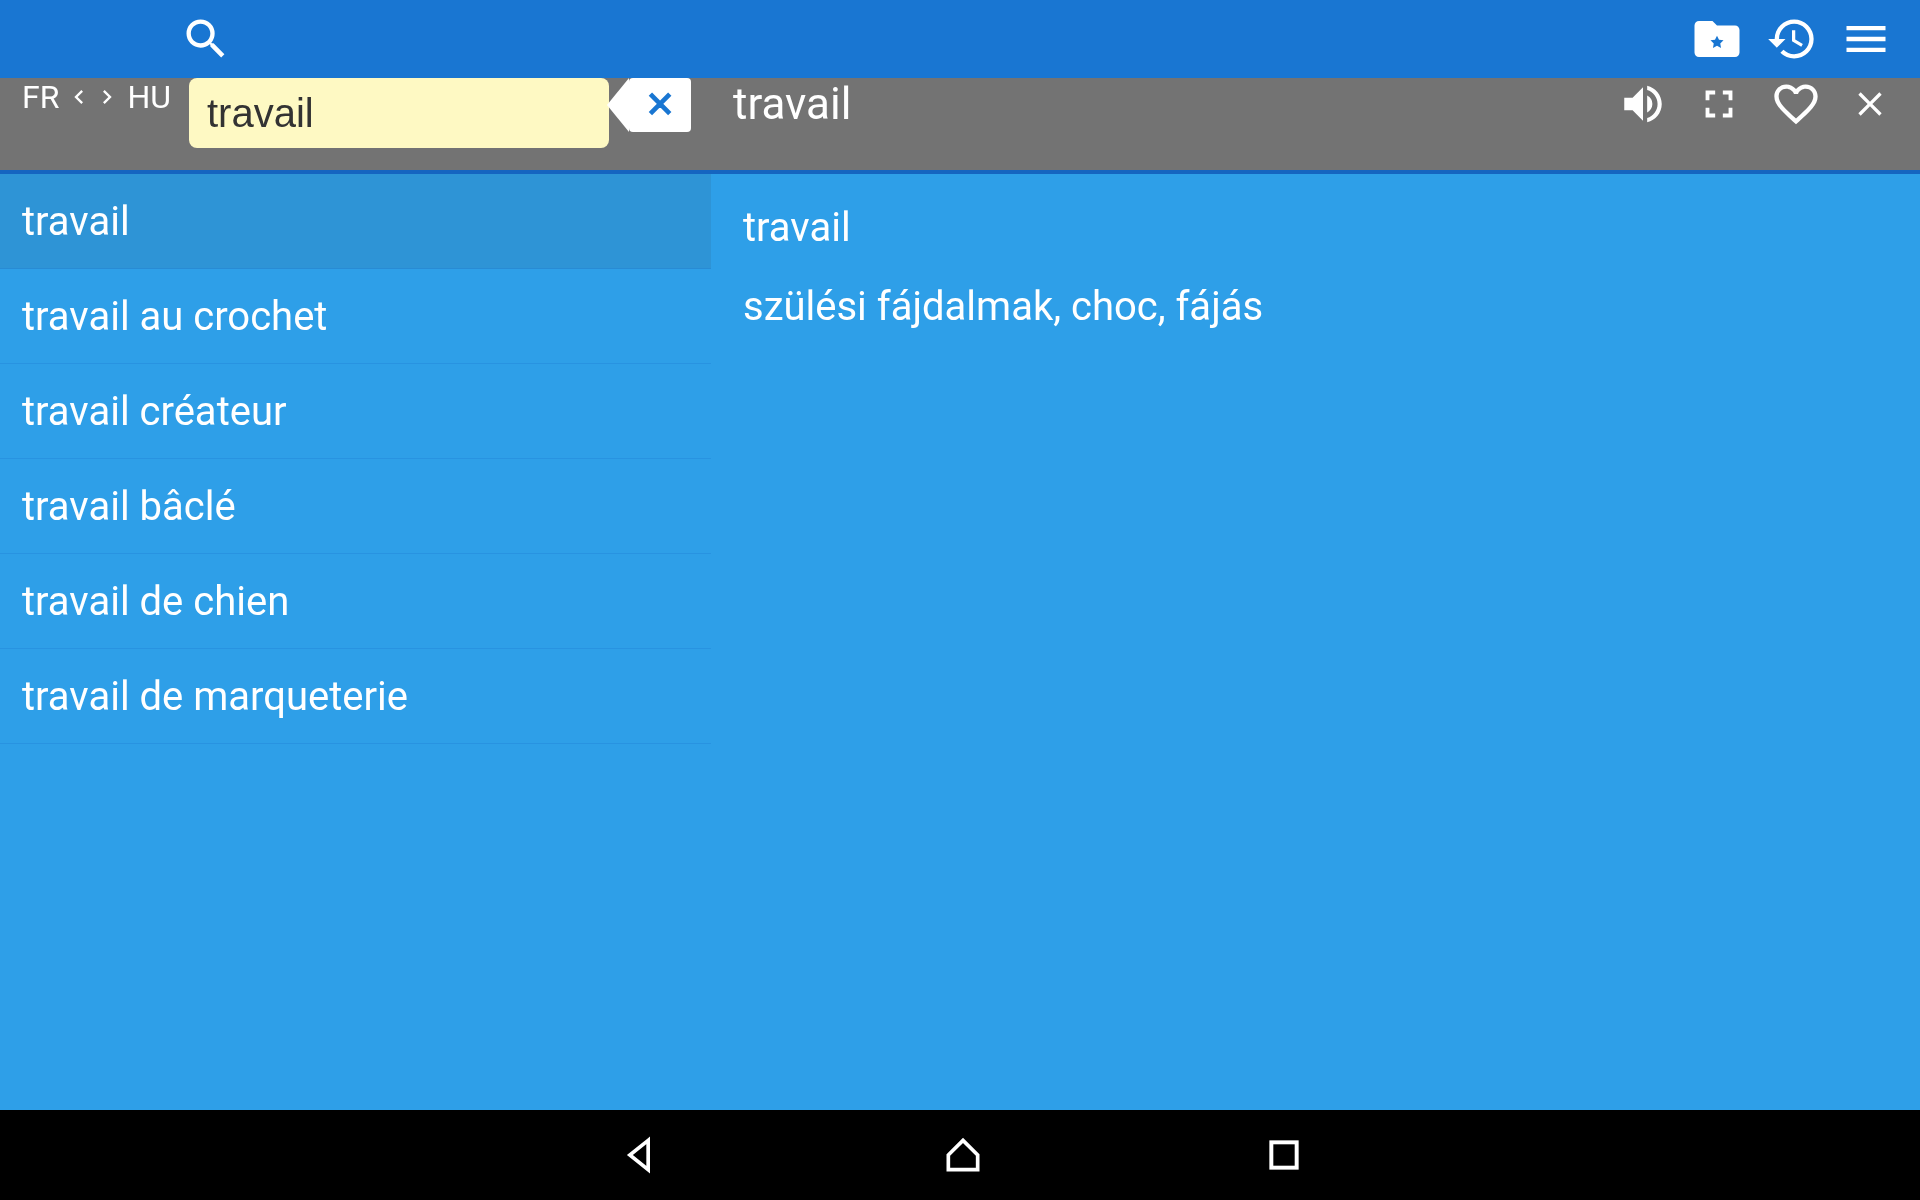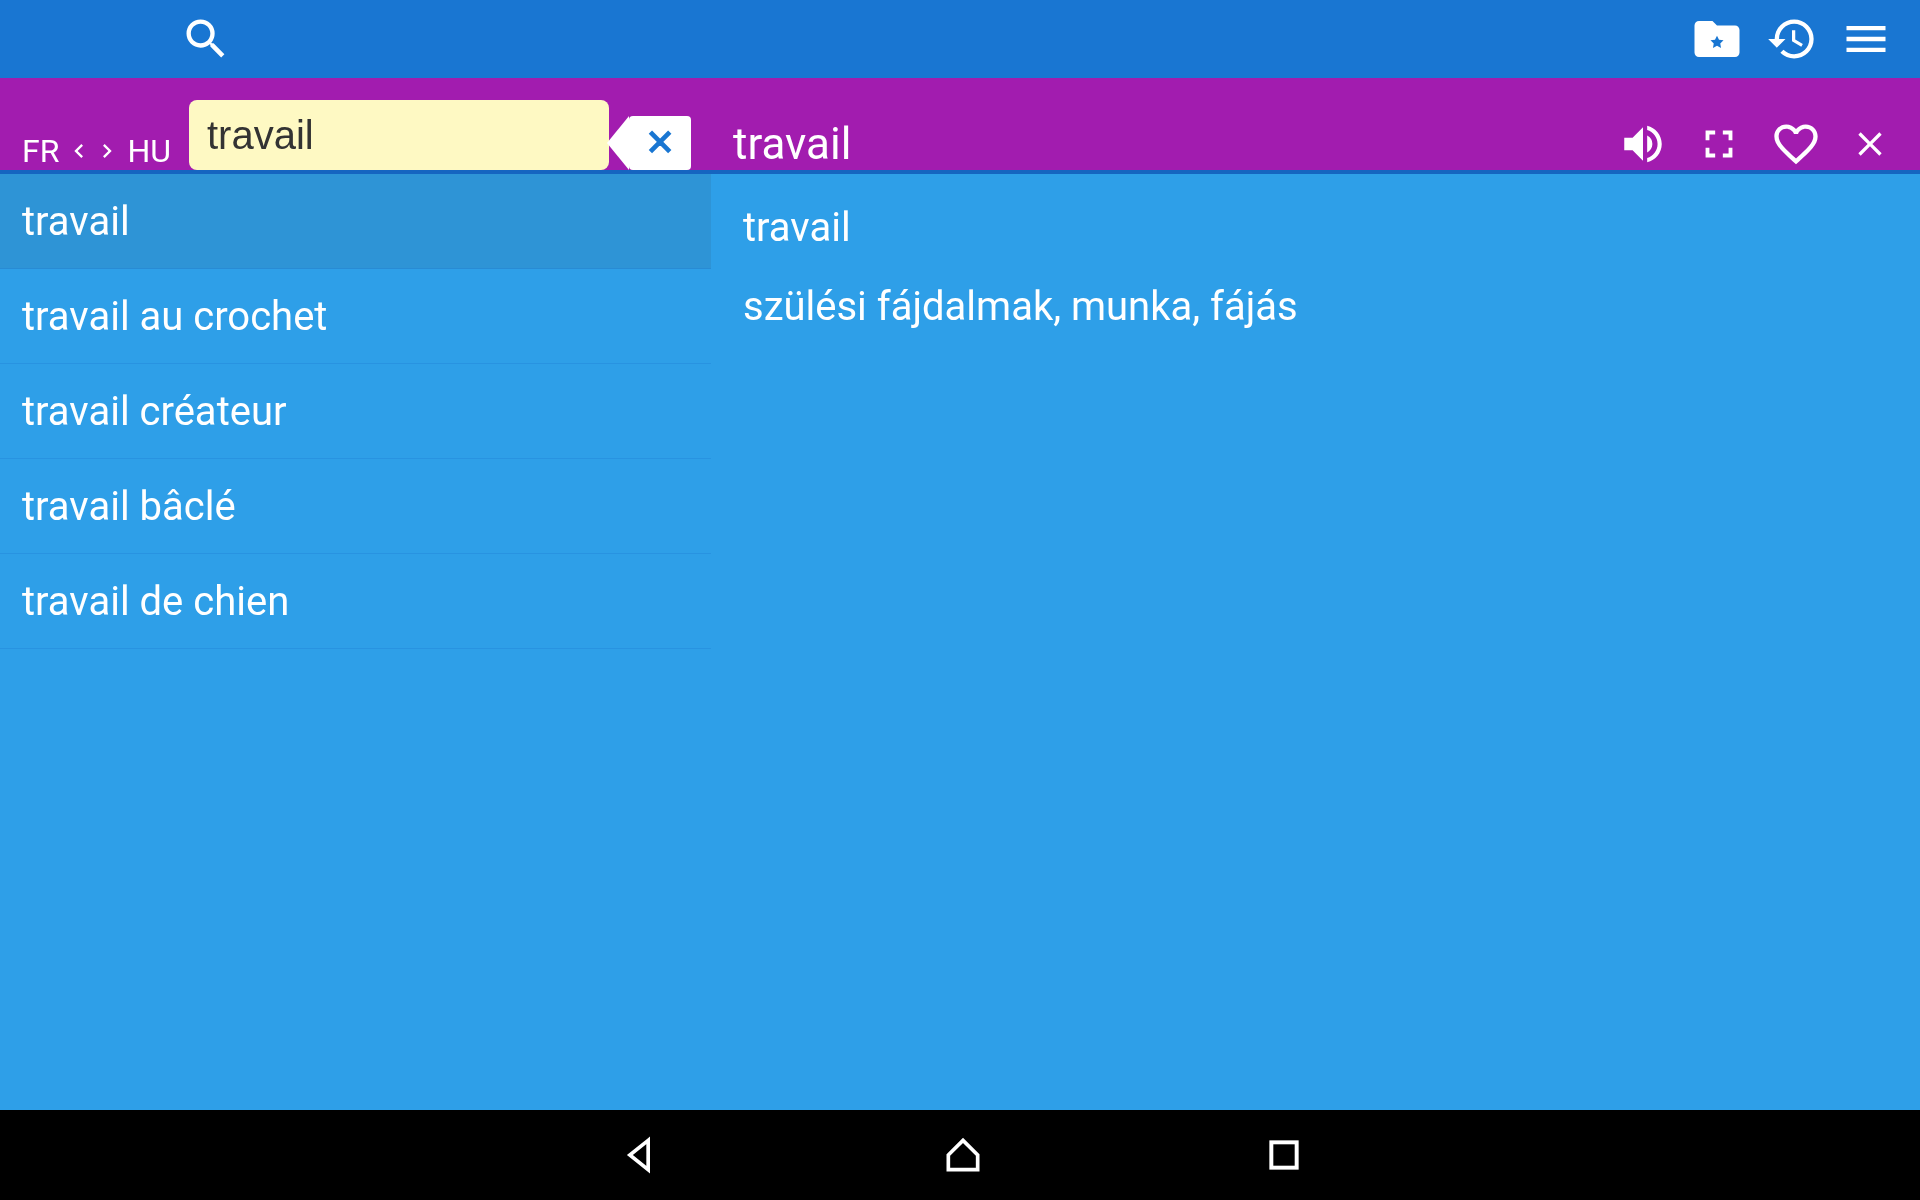--- a/index.html
+++ b/index.html
@@ -30,23 +30,23 @@
       padding-left: 170px;
     }
     .top-bar .right-section {
       display: flex;
       align-items: center;
       gap: 22px;
       padding-right: 18px;
     }
     .search-bar {
       height: 92px;
-      background: #a21caf;
-      display: flex;
-      align-items: flex-end;
+      background: #737373;
+      display: flex;
+      align-items: flex-start;
       padding: 0 10px;
     }
     .lang-selector {
       display: flex;
       align-items: center;
       color: #fff;
       font-size: 32px;
       padding: 0 8px;
     }
     .lang-code {
@@ -251,24 +251,25 @@
   </div>
 </div>
 
 <div class="main-content">
   <div class="results-list" id="results">
       <div class="result-item selected">travail</div>
       <div class="result-item">travail au crochet</div>
       <div class="result-item">travail créateur</div>
       <div class="result-item">travail bâclé</div>
       <div class="result-item">travail de chien</div>
+      <div class="result-item">travail de marqueterie</div>
     </div>
   <div class="detail-panel">
     <div class="detail-head">travail</div>
-    <div class="detail-translation">szülési fájdalmak, munka, fájás</div>
+    <div class="detail-translation">szülési fájdalmak, choc, fájás</div>
   </div>
 </div>
 
 <div class="nav-bar">
   <div class="nav-buttons">
     <span class="nav-btn icon">
       <svg width="44" height="44" viewBox="0 0 24 24" fill="none" stroke="#fff" stroke-width="2">
           <path d="M17 4 L7 12 L17 20 Z" fill="none"></path>
         </svg>
     </span>

